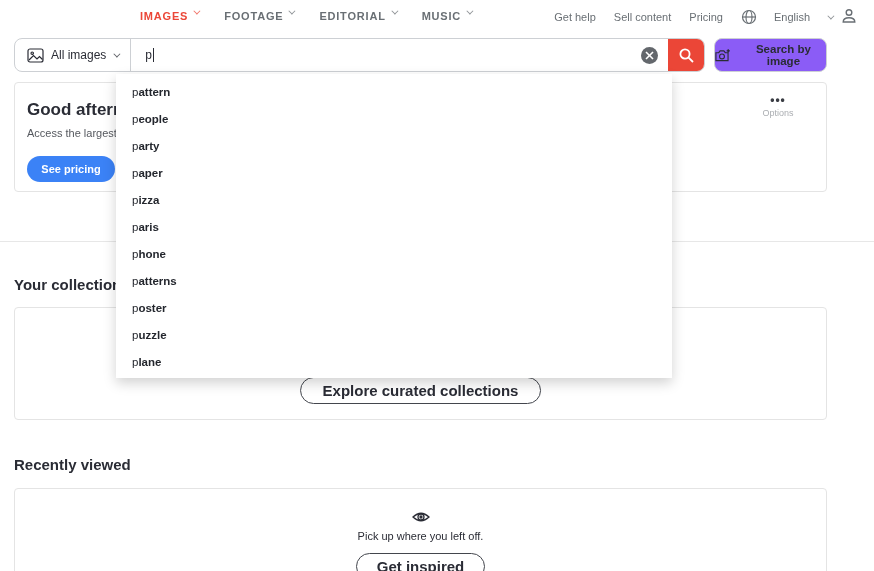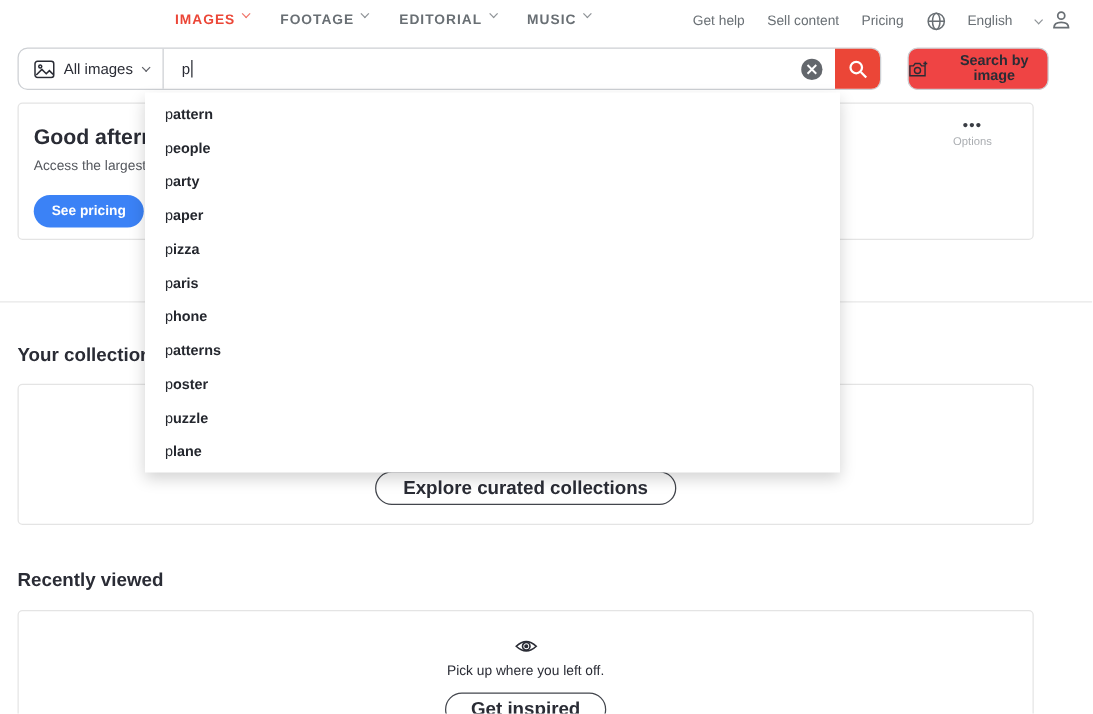--- a/index.html
+++ b/index.html
@@ -24,21 +24,21 @@
 
   
   .search-bar { position:absolute; left:14px; top:38px; width:691px; height:34px; border:1px solid #cdd0d4; border-radius:8px; background:#fff; display:flex; align-items:stretch; }
   .scope { display:flex; align-items:center; gap:7px; padding:0 12px 0 12px; cursor:pointer; }
   .scope-label { font-size:12px; color:#2a2c35; }
   .scope-sep { width:1px; background:#cdd0d4; }
   .query-wrap { flex:1; display:flex; align-items:center; padding-left:14px; font-size:12px; color:#2a2c35; }
   .caret { display:inline-block; width:1px; height:14px; background:#2a2c35; margin-left:1px; }
   .clear-btn { align-self:center; width:17px; height:17px; border-radius:50%; background:#63676c; color:#fff; border:none; display:flex; align-items:center; justify-content:center; font-size:10px; margin-right:10px; cursor:pointer; }
   .search-btn { width:36px; border:none; background:#eb4637; border-radius:0 7px 7px 0; display:flex; align-items:center; justify-content:center; cursor:pointer; }
-  .sbi-btn { position:absolute; left:714px; top:38px; width:113px; height:34px; background:#ef4444; border:1px solid #cdd0d4; border-radius:8px; display:flex; align-items:center; justify-content:center; gap:10px; font-size:11.5px; font-weight:600; color:#2a2c35; cursor:pointer;margin-left:12px; }
+  .sbi-btn { position:absolute; left:714px; top:38px; width:113px; height:34px; background:#8b5cf6; border:1px solid #cdd0d4; border-radius:8px; display:flex; align-items:center; justify-content:center; gap:10px; font-size:11.5px; font-weight:600; color:#2a2c35; cursor:pointer; }
 
   
   .suggestions { position:absolute; left:116px; top:74px; width:556px; height:304px; background:#fff; box-shadow:0 5px 12px rgba(0,0,0,.18); z-index:20; padding-top:4px; overflow:hidden; }
   .sug-item { height:27px; display:flex; align-items:center; padding-left:16px; font-size:11.5px; color:#24272e; cursor:pointer; }
   .sug-prefix { font-weight:normal; }
   .sug-rest { font-weight:bold; }
 
   
   .banner { position:absolute; left:14px; top:82px; width:813px; height:110px; border:1px solid #e4e4e4; border-radius:4px; background:#fff; }
   .banner-title { position:absolute; left:12px; top:17px; font-size:17px; font-weight:bold; color:#2a2c35; white-space:nowrap; }

